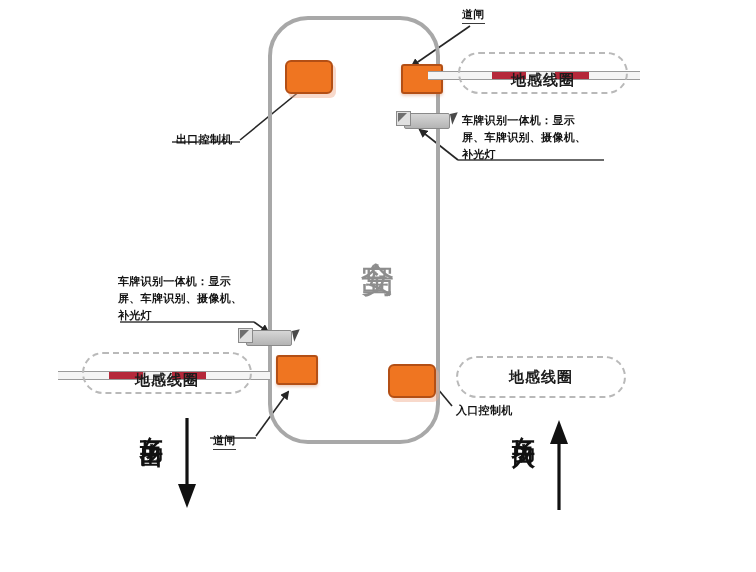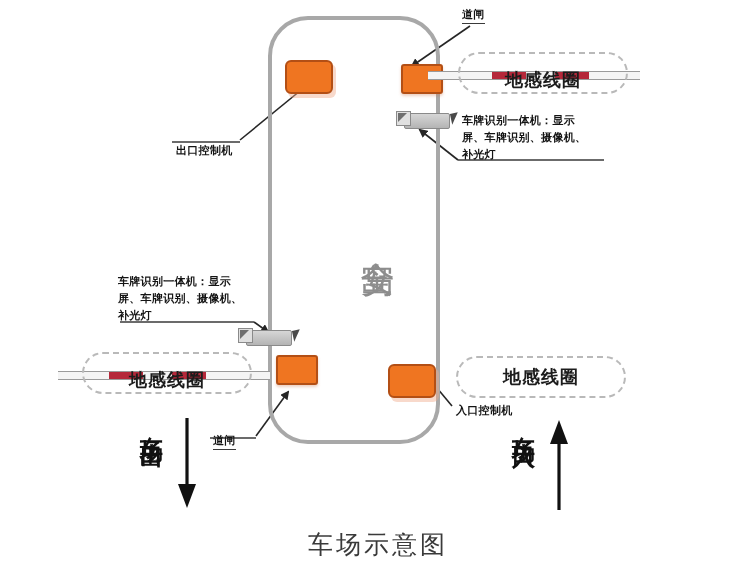--- a/index.html
+++ b/index.html
@@ -84,21 +84,21 @@
   
   .loop {
     border: 2px dashed #b9b9b9;
     border-radius: 34px;
     box-sizing: border-box;
     display: flex;
     align-items: center;
     justify-content: center;
   }
   .loop-text {
-    font-size: 18px;
+    font-size: 15px;
     color: #1c1c1c;
     letter-spacing: 1px;
     font-weight: 600;
     margin-top: 14px;
   }
   #loop-top    { left: 458px; top: 52px;  width: 170px; height: 42px; }
   #loop-bottom { left: 82px;  top: 352px; width: 170px; height: 42px; }
   #loop-entry  { left: 456px; top: 356px; width: 170px; height: 42px; }
   #loop-entry .loop-text { margin-top: 0; }
 
@@ -144,21 +144,21 @@
   .callout {
     font-size: 11px;
     color: #141414;
     font-weight: 600;
     line-height: 1.55;
     letter-spacing: 0.3px;
     white-space: pre-line;
   }
   #label-gate-top   { left: 462px; top: 6px;  }
   #label-lpr-right  { left: 462px; top: 112px; width: 146px; }
-  #label-exit-ctrl  { left: 176px; top: 142px; }
+  #label-exit-ctrl  { left: 176px; top: 131px; }
   #label-lpr-left   { left: 118px; top: 273px; width: 150px; }
   #label-gate-bottom{ left: 213px; top: 432px; }
   #label-entry-ctrl { left: 446px; top: 402px; margin-left: 10px; }
 
   
   .ul { border-bottom: 1.5px solid #3a3a3a; }
 
   
   #leaders { left: 0; top: 0; width: 756px; height: 572px; pointer-events: none; }
 
@@ -278,15 +278,14 @@
   </div>
 
   <div id="dir-entry" class="abs dir">
     <span class="dir-text">车场入口</span>
     <svg class="shaft" width="24" height="92" viewBox="0 0 24 92" xmlns="http://www.w3.org/2000/svg">
       <line x1="12" y1="22" x2="12" y2="92" stroke="#111" stroke-width="3.2"></line>
       <path d="M3,26 L21,26 L12,2 z" fill="#111"></path>
     </svg>
   </div>
 
-  <div id="title" class="abs">车场示意图</div>
 
 </div>
 
 </body></html>

